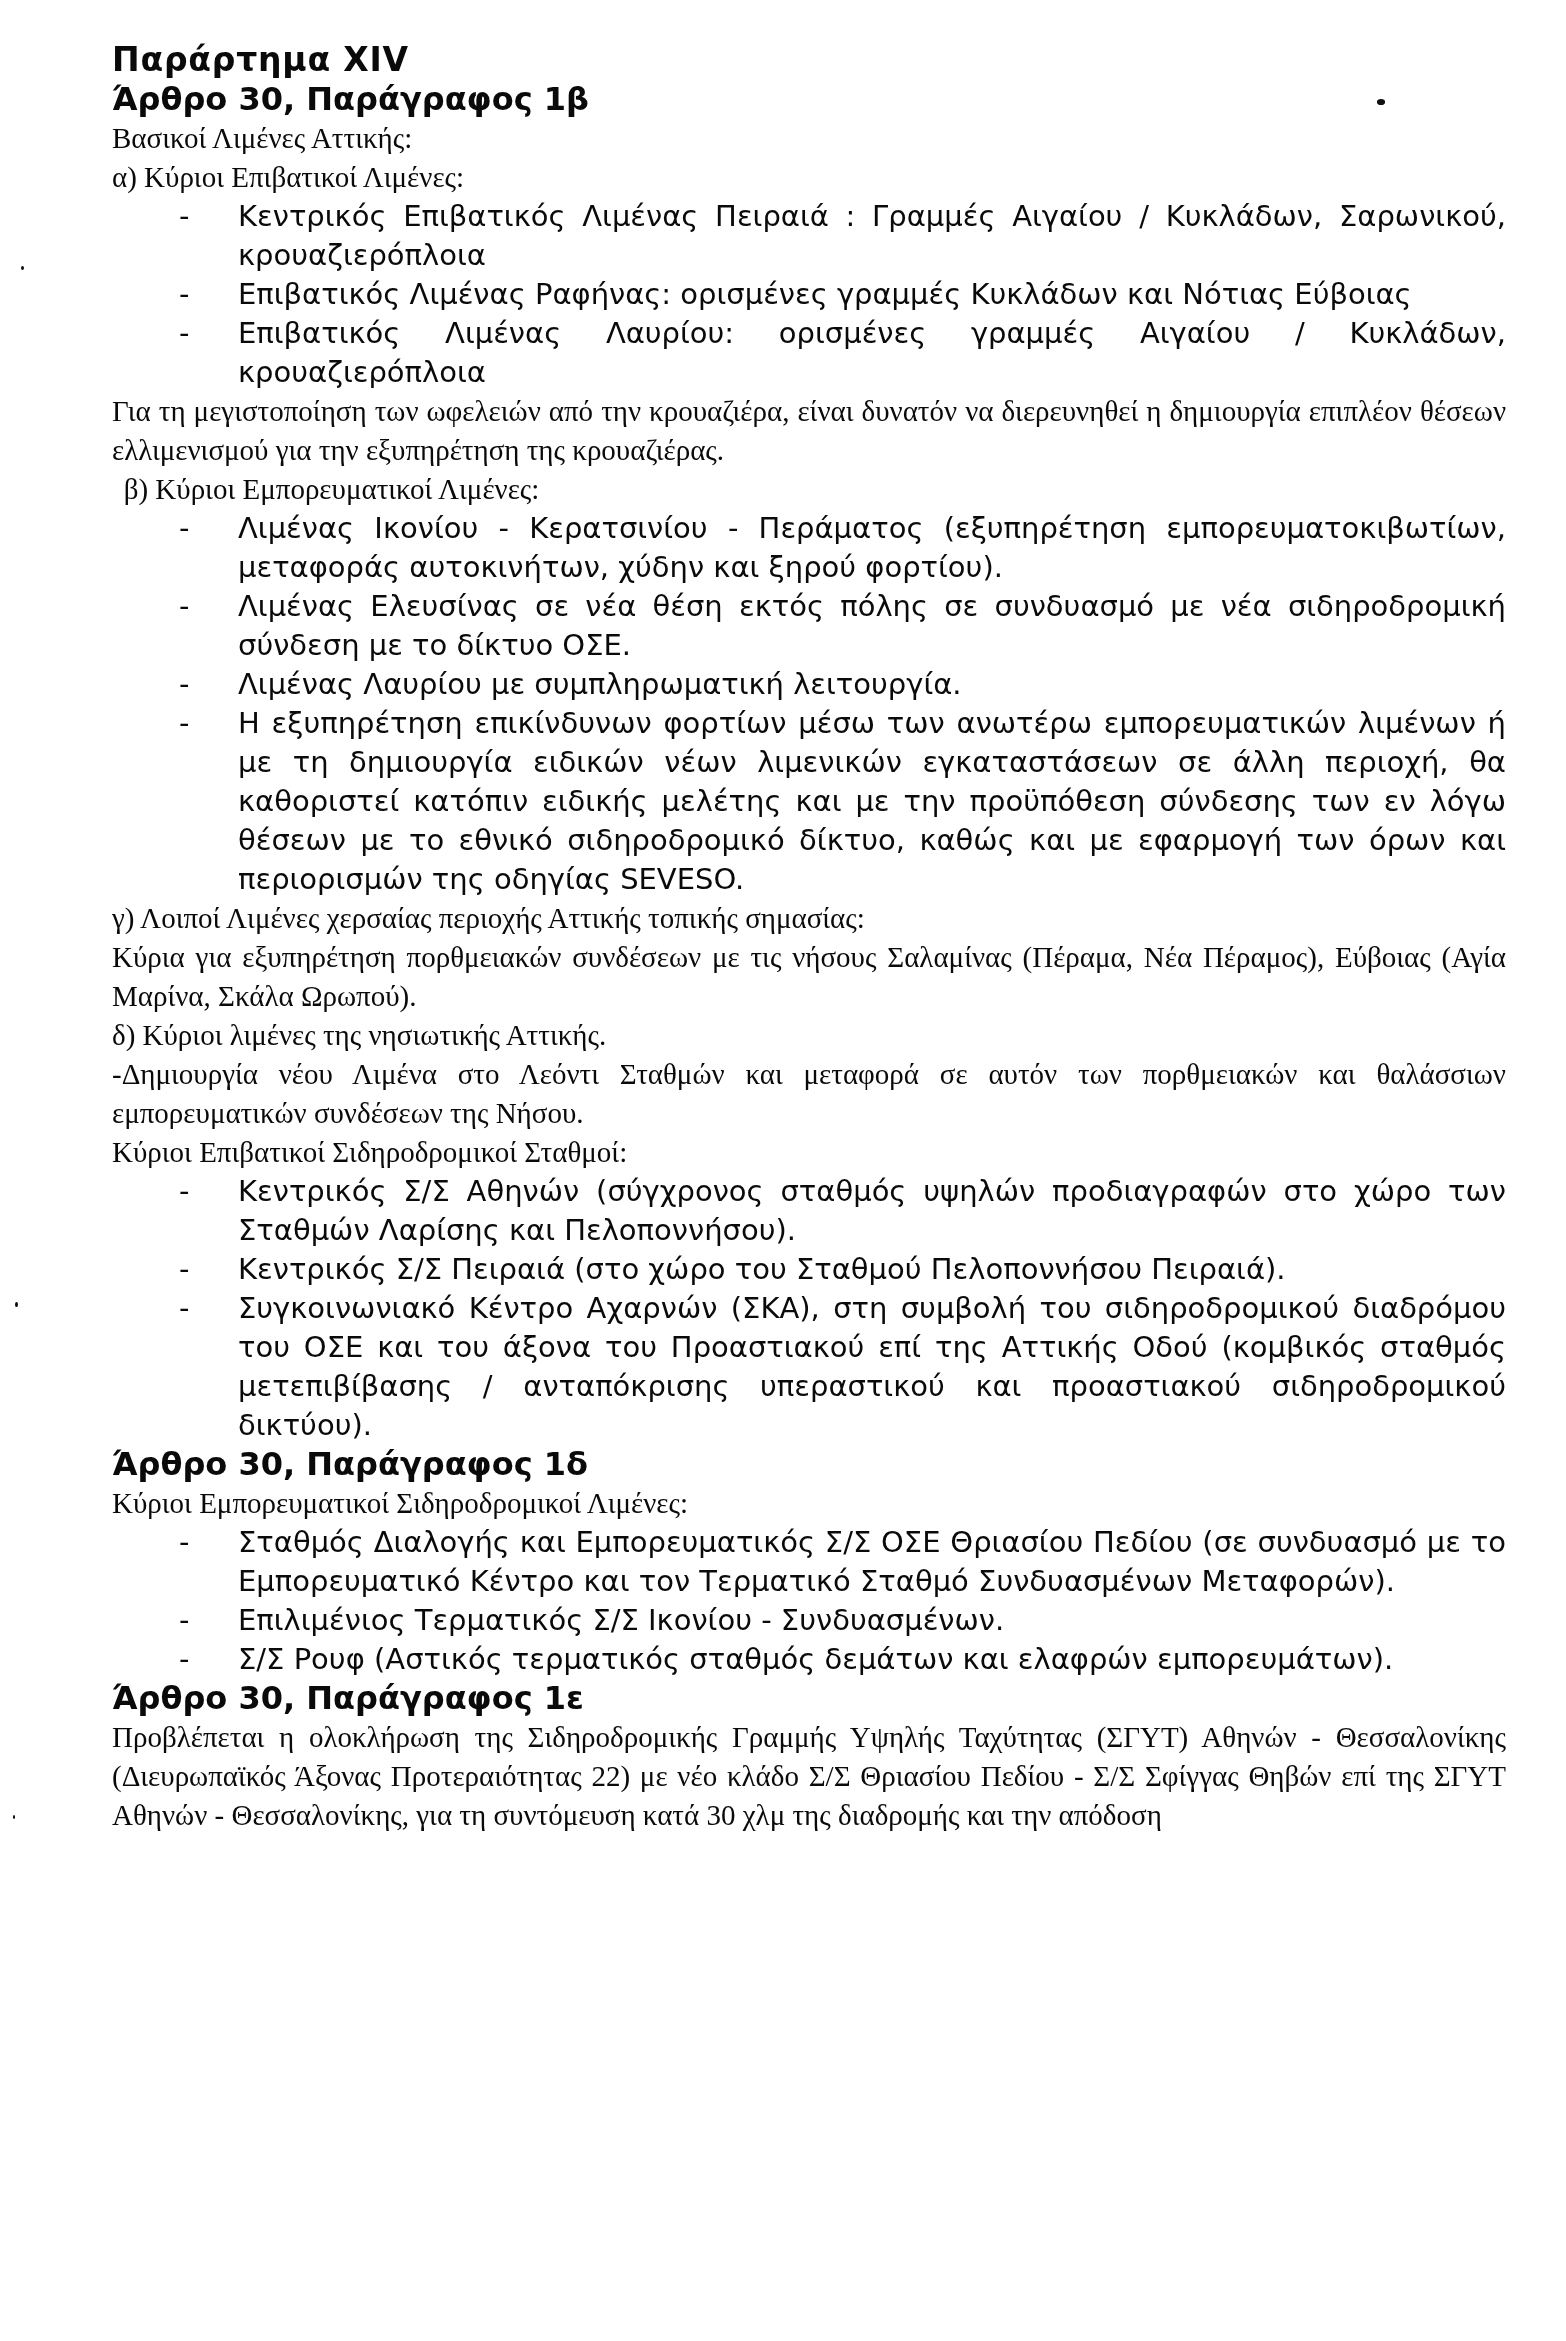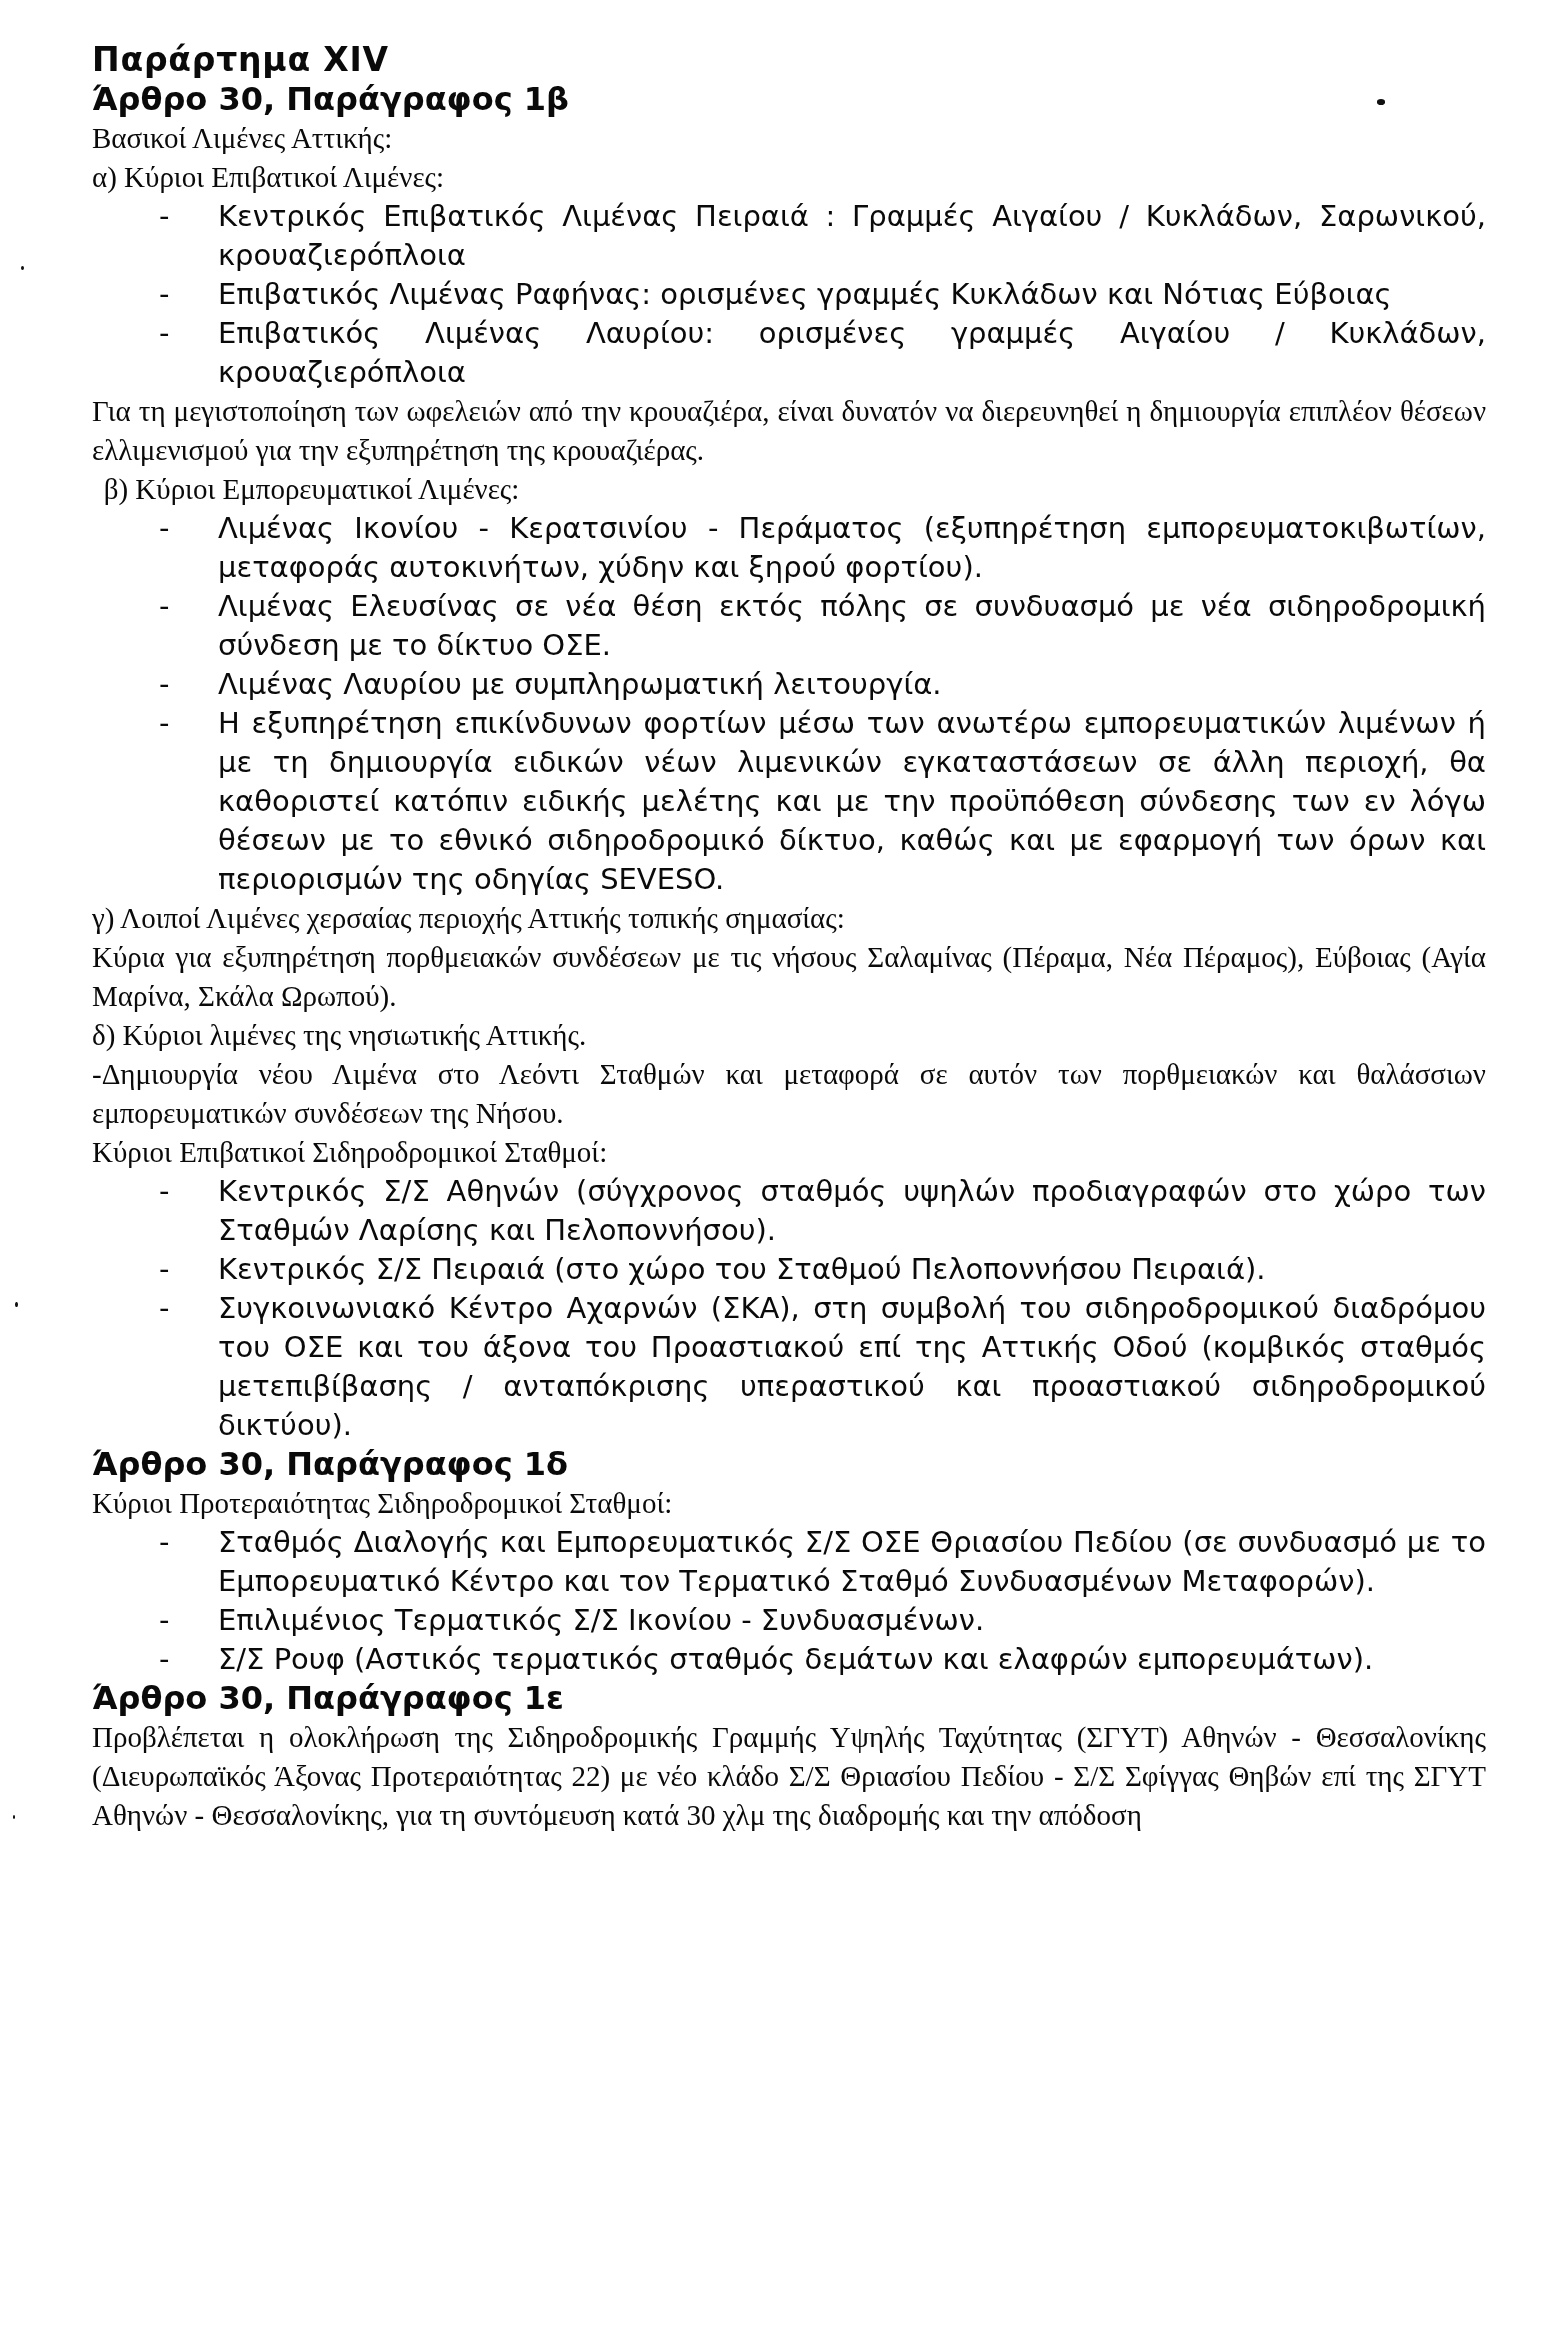--- a/index.html
+++ b/index.html
@@ -10,21 +10,21 @@
     body {
       width: 1567px;
       height: 2342px;
       position: relative;
       overflow: hidden;
       color: #0a0a0a;
       font-family: "DejaVu Sans", sans-serif;
     }
     .page {
       position: absolute;
-      left: 92px;
+      left: 112px;
       top: 40px;
       width: 1394px;
     }
     .title {
       font-family: "DejaVu Sans", sans-serif;
       font-weight: bold;
       font-size: 33px;
       line-height: 40px;
       letter-spacing: 0.8px;
       margin: 0;
@@ -116,21 +116,21 @@
     <p class="line">Κύριοι Επιβατικοί Σιδηροδρομικοί Σταθμοί:</p>
     <ul class="bullet-list">
       <li class="bullet"><span class="dash">-</span><span>Κεντρικός Σ/Σ Αθηνών (σύγχρονος σταθμός υψηλών προδιαγραφών στο χώρο των Σταθμών Λαρίσης και Πελοποννήσου).</span></li>
       <li class="bullet"><span class="dash">-</span><span>Κεντρικός Σ/Σ Πειραιά (στο χώρο του Σταθμού Πελοποννήσου Πειραιά).</span></li>
       <li class="bullet"><span class="dash">-</span><span>Συγκοινωνιακό Κέντρο Αχαρνών (ΣΚΑ), στη συμβολή του σιδηροδρομικού διαδρόμου του ΟΣΕ και του άξονα του Προαστιακού επί της Αττικής Οδού (κομβικός σταθμός μετεπιβίβασης / ανταπόκρισης υπεραστικού και προαστιακού σιδηροδρομικού δικτύου).</span></li>
     </ul>
   </section>
 
   <section>
     <h2 class="heading">Άρθρο 30, Παράγραφος 1δ</h2>
-    <p class="line">Κύριοι Προτεραιότητας Σιδηροδρομικοί Σταθμοί:</p>
+    <p class="line">Κύριοι Εμπορευματικοί Σιδηροδρομικοί Λιμένες:</p>
     <ul class="bullet-list">
       <li class="bullet"><span class="dash">-</span><span>Σταθμός Διαλογής και Εμπορευματικός Σ/Σ ΟΣΕ Θριασίου Πεδίου (σε συνδυασμό με το Εμπορευματικό Κέντρο και τον Τερματικό Σταθμό Συνδυασμένων Μεταφορών).</span></li>
       <li class="bullet"><span class="dash">-</span><span>Επιλιμένιος Τερματικός Σ/Σ Ικονίου - Συνδυασμένων.</span></li>
       <li class="bullet"><span class="dash">-</span><span>Σ/Σ Ρουφ (Αστικός τερματικός σταθμός δεμάτων και ελαφρών εμπορευμάτων).</span></li>
     </ul>
   </section>
 
   <section>
     <h2 class="heading">Άρθρο 30, Παράγραφος 1ε</h2>
     <p class="line">Προβλέπεται η ολοκλήρωση της Σιδηροδρομικής Γραμμής Υψηλής Ταχύτητας (ΣΓΥΤ) Αθηνών - Θεσσαλονίκης (Διευρωπαϊκός Άξονας Προτεραιότητας 22) με νέο κλάδο Σ/Σ Θριασίου Πεδίου - Σ/Σ Σφίγγας Θηβών επί της ΣΓΥΤ Αθηνών - Θεσσαλονίκης, για τη συντόμευση κατά 30 χλμ της διαδρομής και την απόδοση</p>

